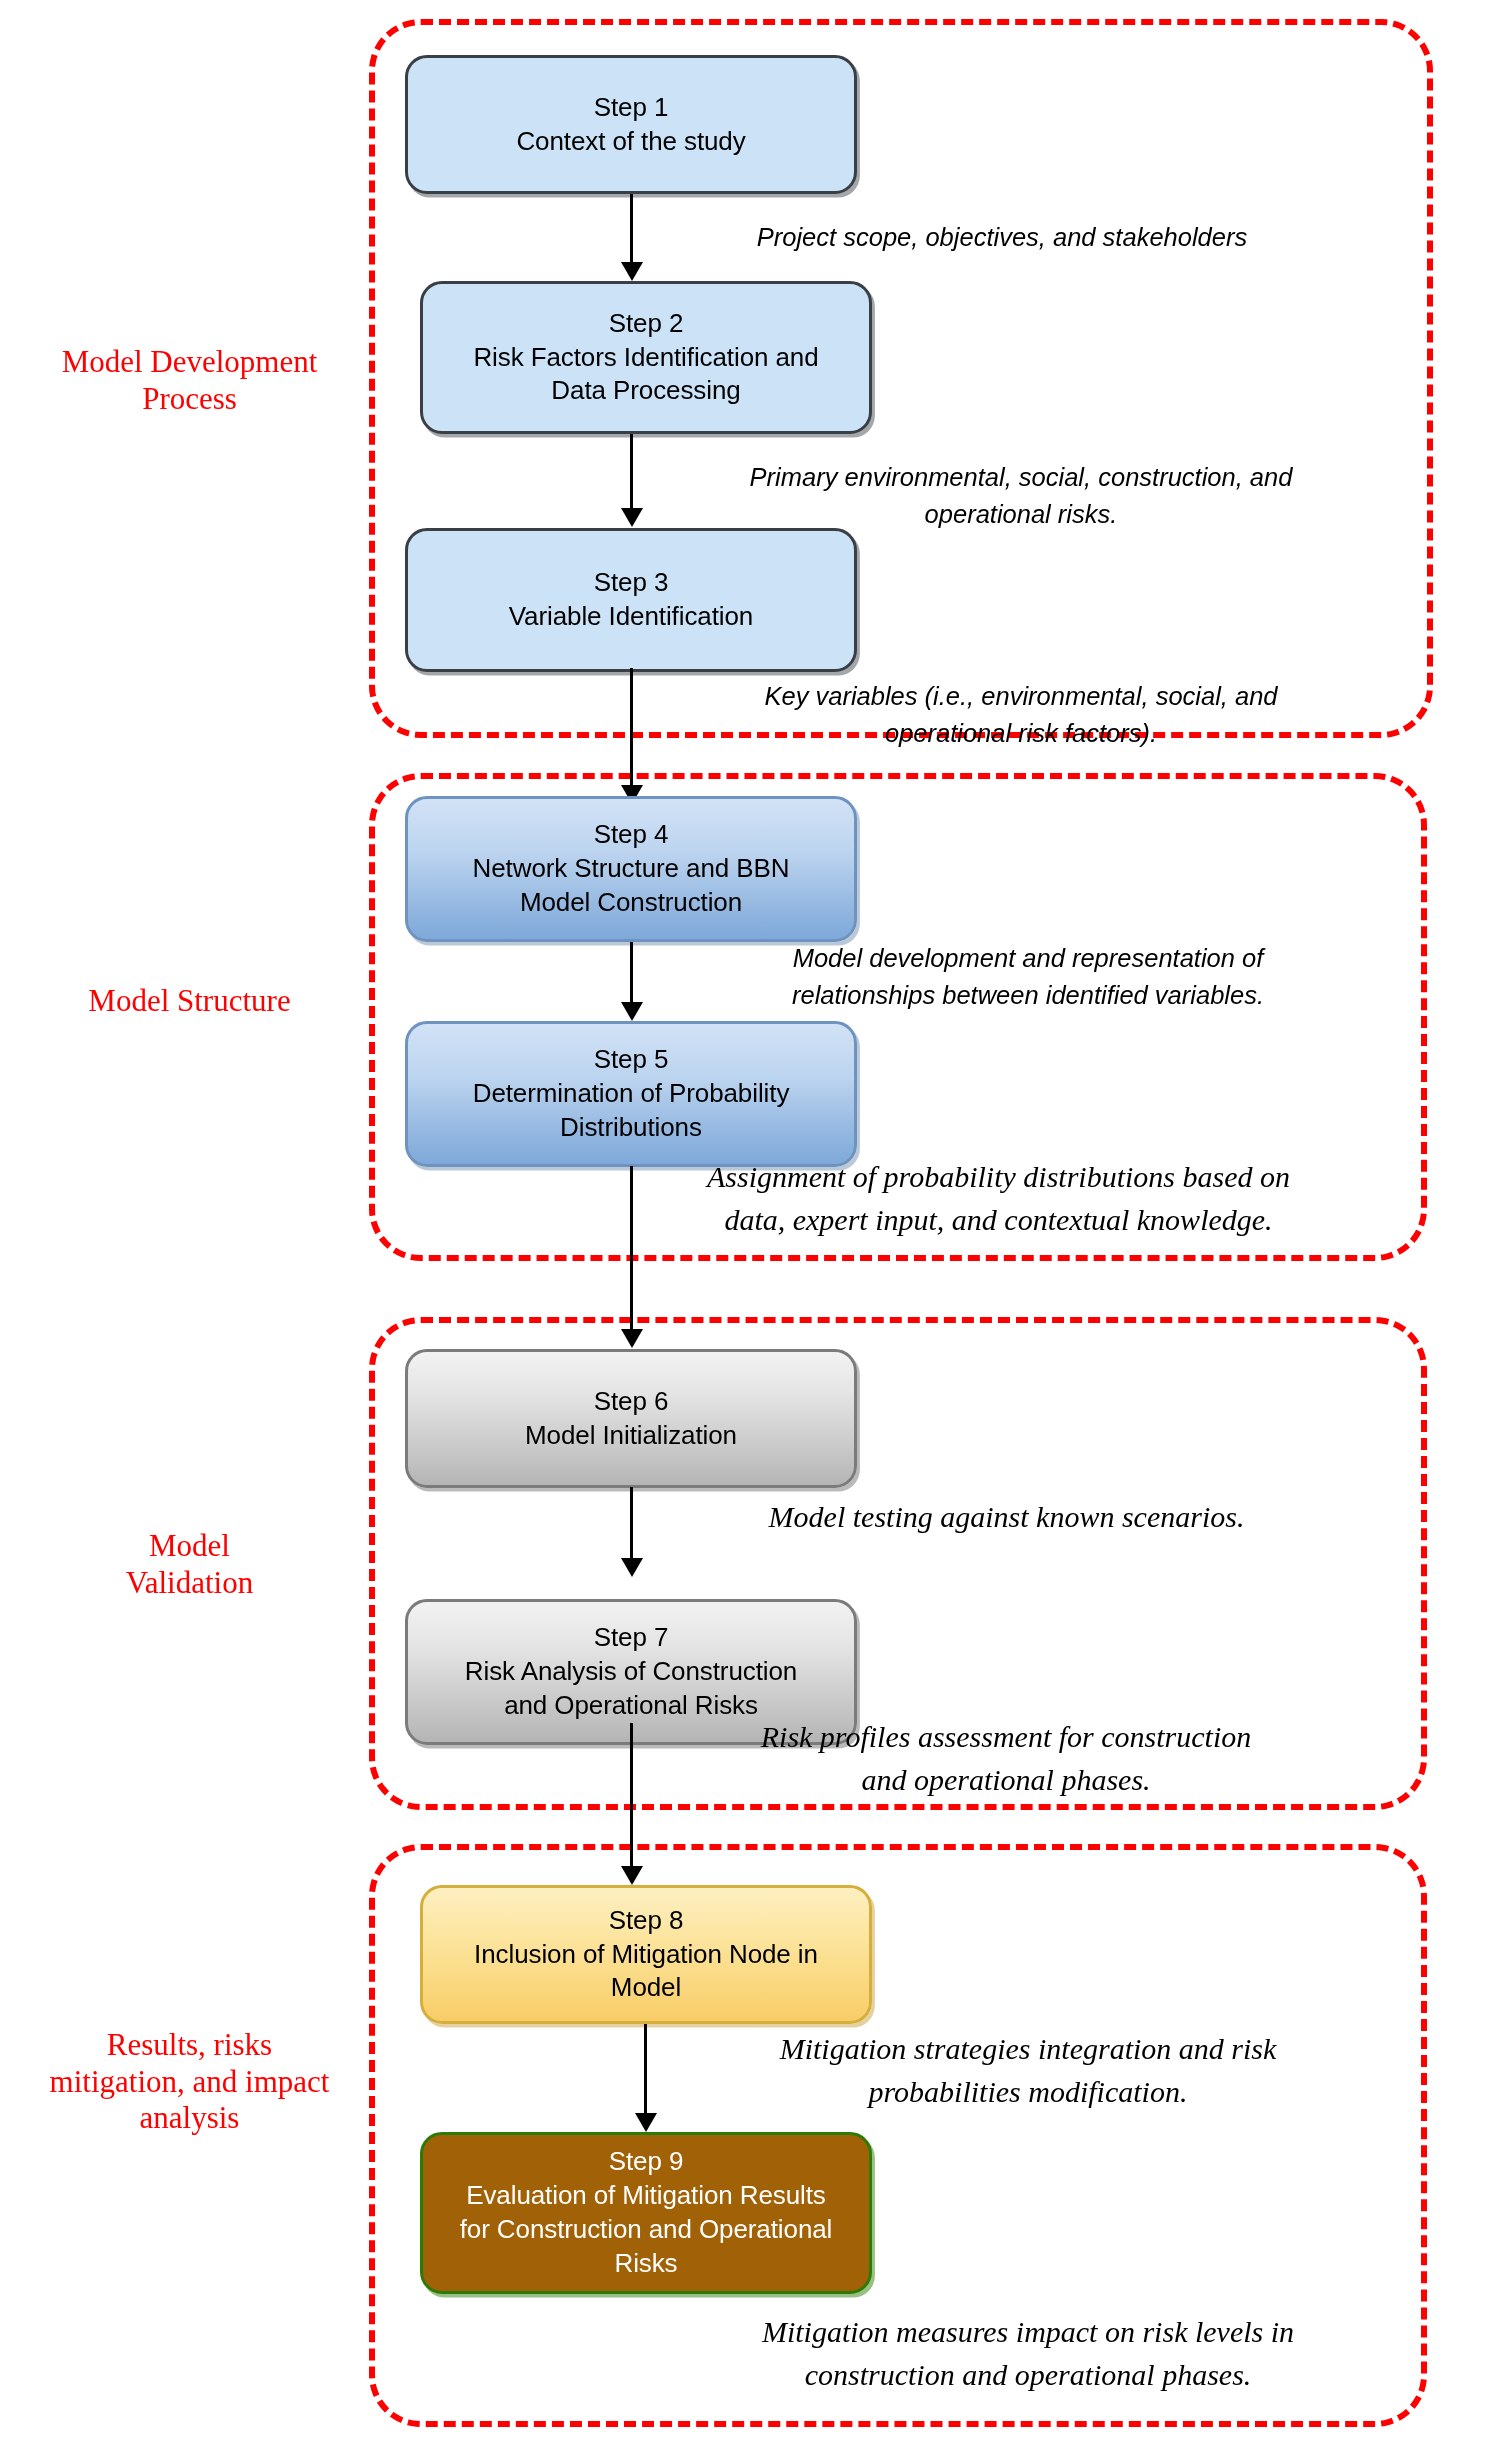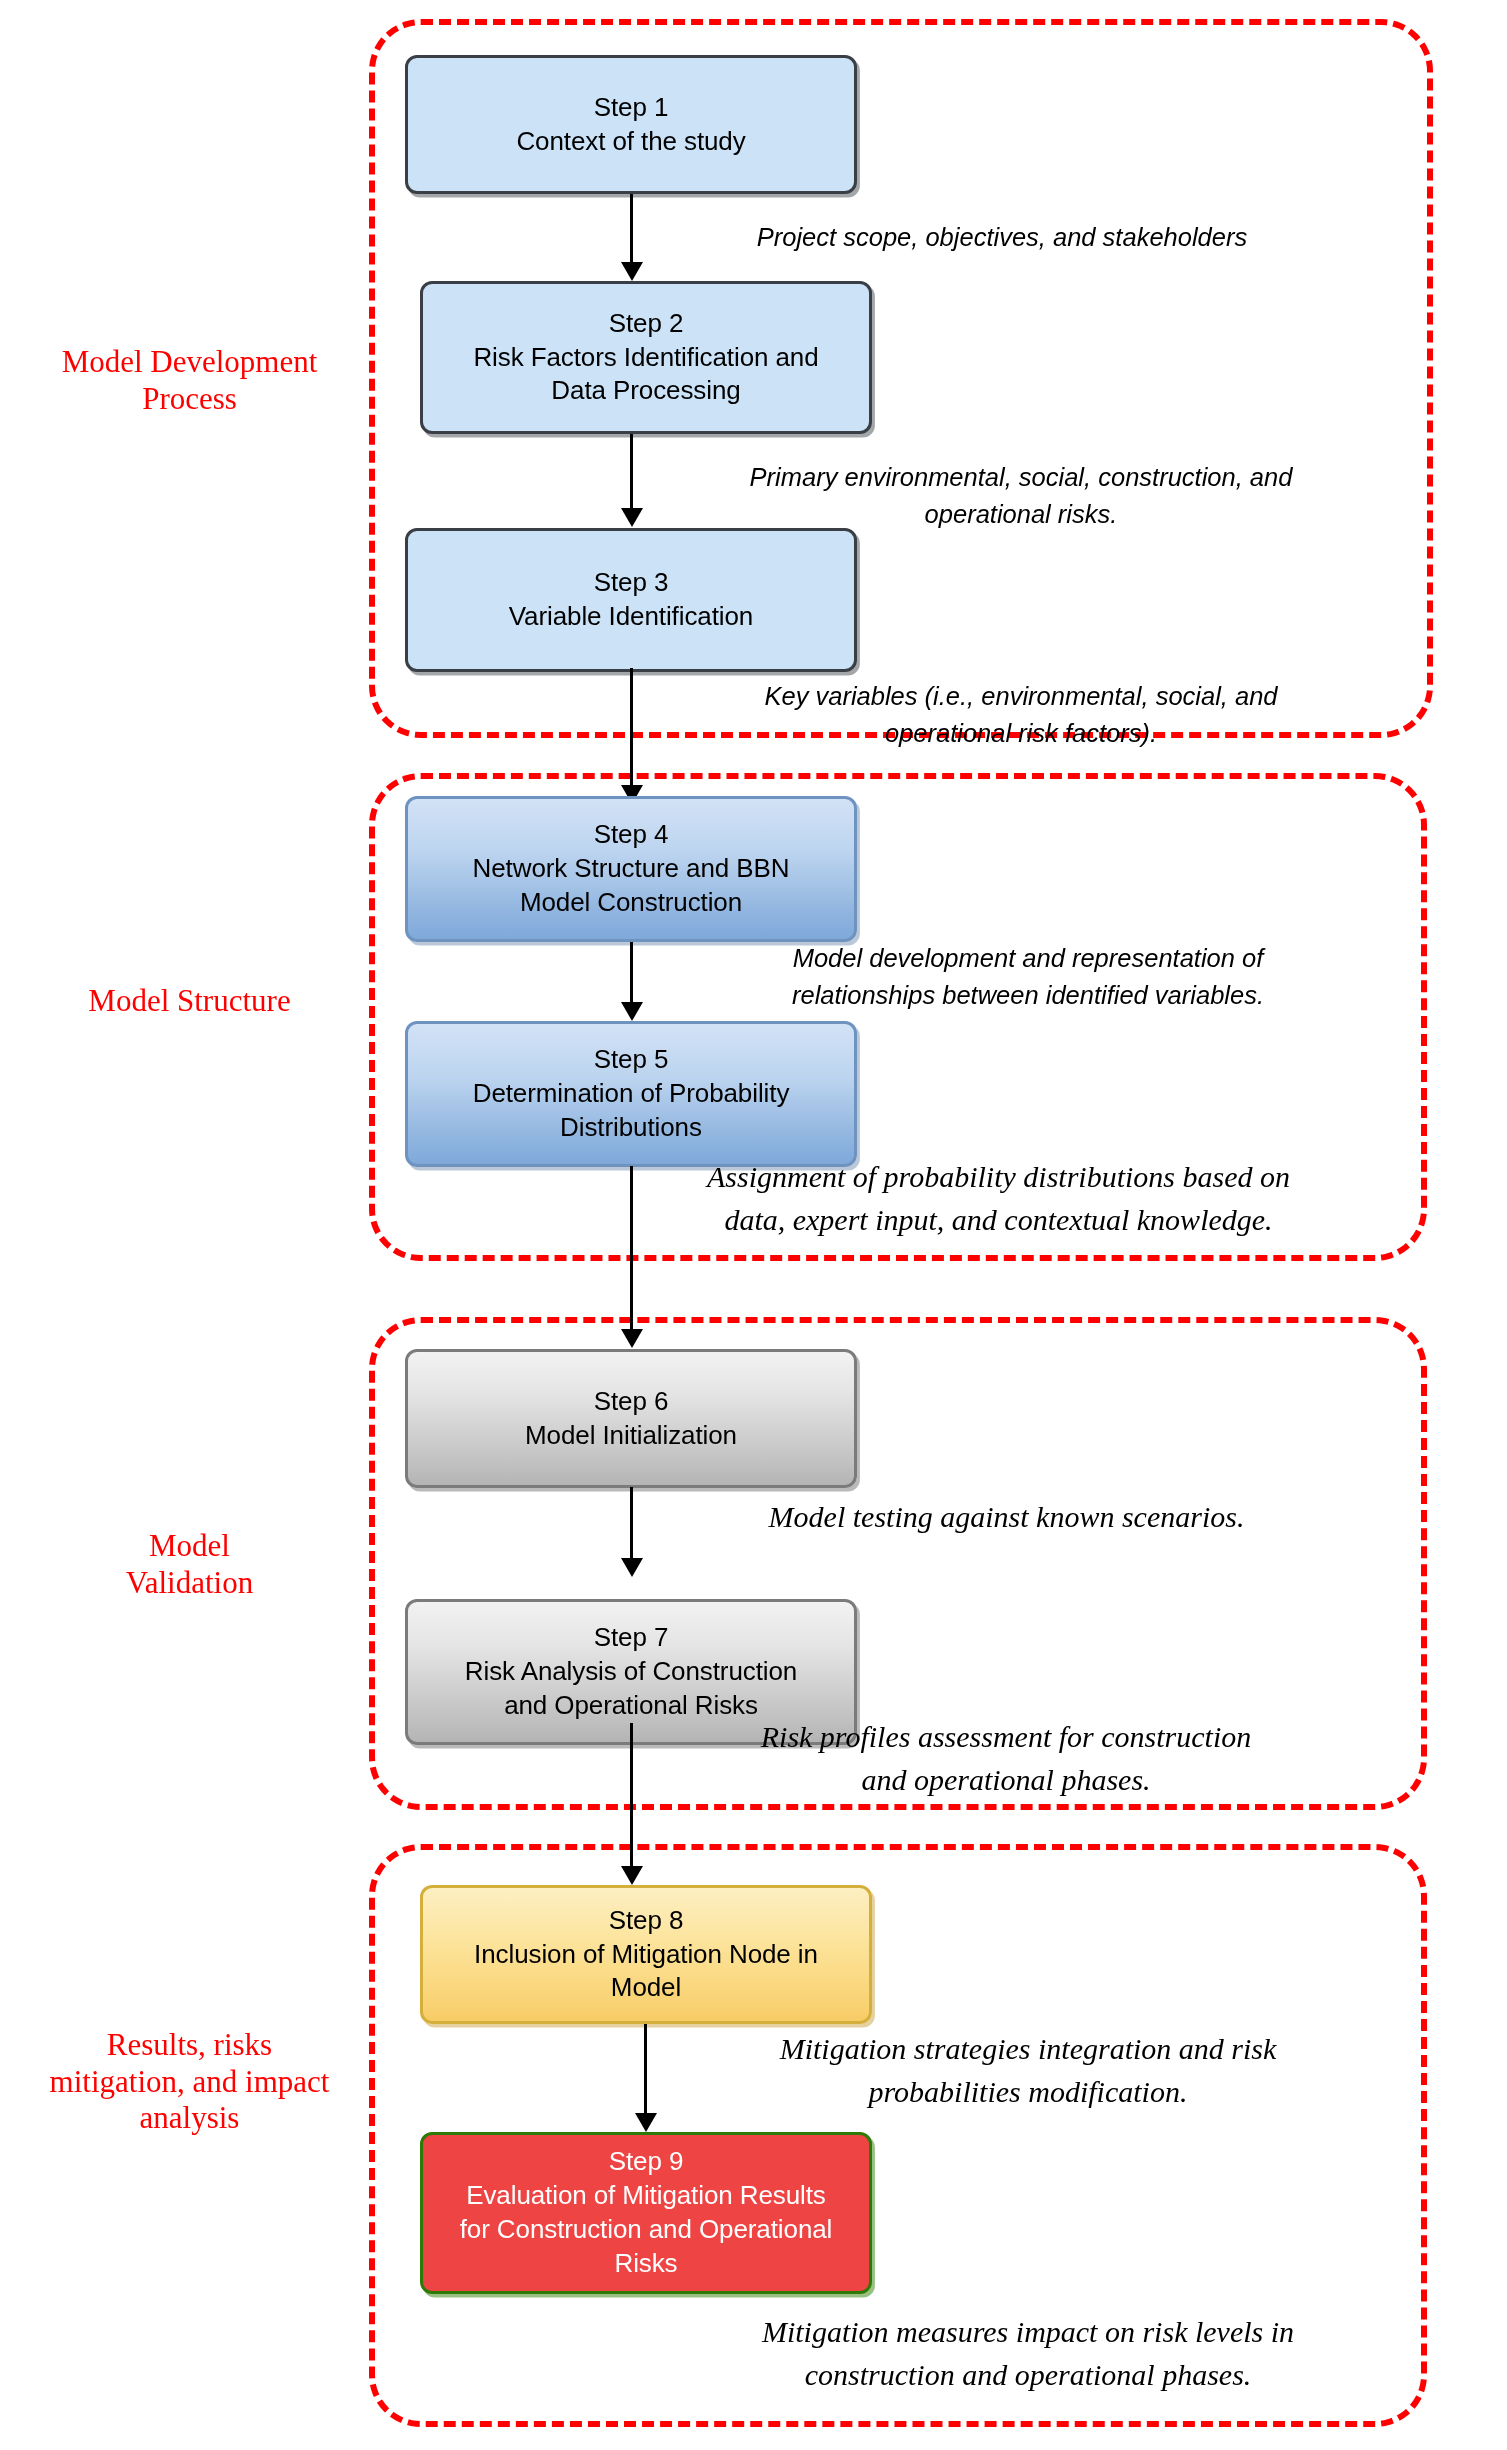--- a/index.html
+++ b/index.html
@@ -31,21 +31,21 @@
 
   
   .node{
     position:absolute;
     box-sizing:border-box;
     display:flex;
     flex-direction:column;
     align-items:flex-start;
     justify-content:center;
     text-align:center;
-    border-radius:12px;
+    border-radius:22px;
     font-size:26px;
     line-height:1.30;
     color:#000000;
     letter-spacing:-0.1px;
   }
   .node .ln{display:block;width:100%;}
 
   
   .node.blue-flat{
     background:#CBE2F7;
@@ -65,21 +65,21 @@
     box-shadow:2.9px 3.6px 0 0 rgba(130,130,130,.55);
   }
   
   .node.yellow-grad{
     background:linear-gradient(180deg,#FDEFC2 0%,#FCE49C 40%,#F9D272 88%,#F7CC66 100%);
     border:3.6px solid #D4AF3C;
     box-shadow:2.9px 3.6px 0 0 rgba(205,172,80,.55);
   }
   
   .node.green-solid{
-    background:#ef4444;
+    background:#a16207;
     border:3.6px solid #2E7A06;
     color:#FFFFFF;
     box-shadow:2.9px 3.6px 0 0 rgba(70,140,30,.55);
   }
 
   
   .arrow{position:absolute;}
   .arrow .shaft{
     position:absolute;left:50%;top:0;width:2.9px;margin-left:-1.5px;
     background:#000000;

